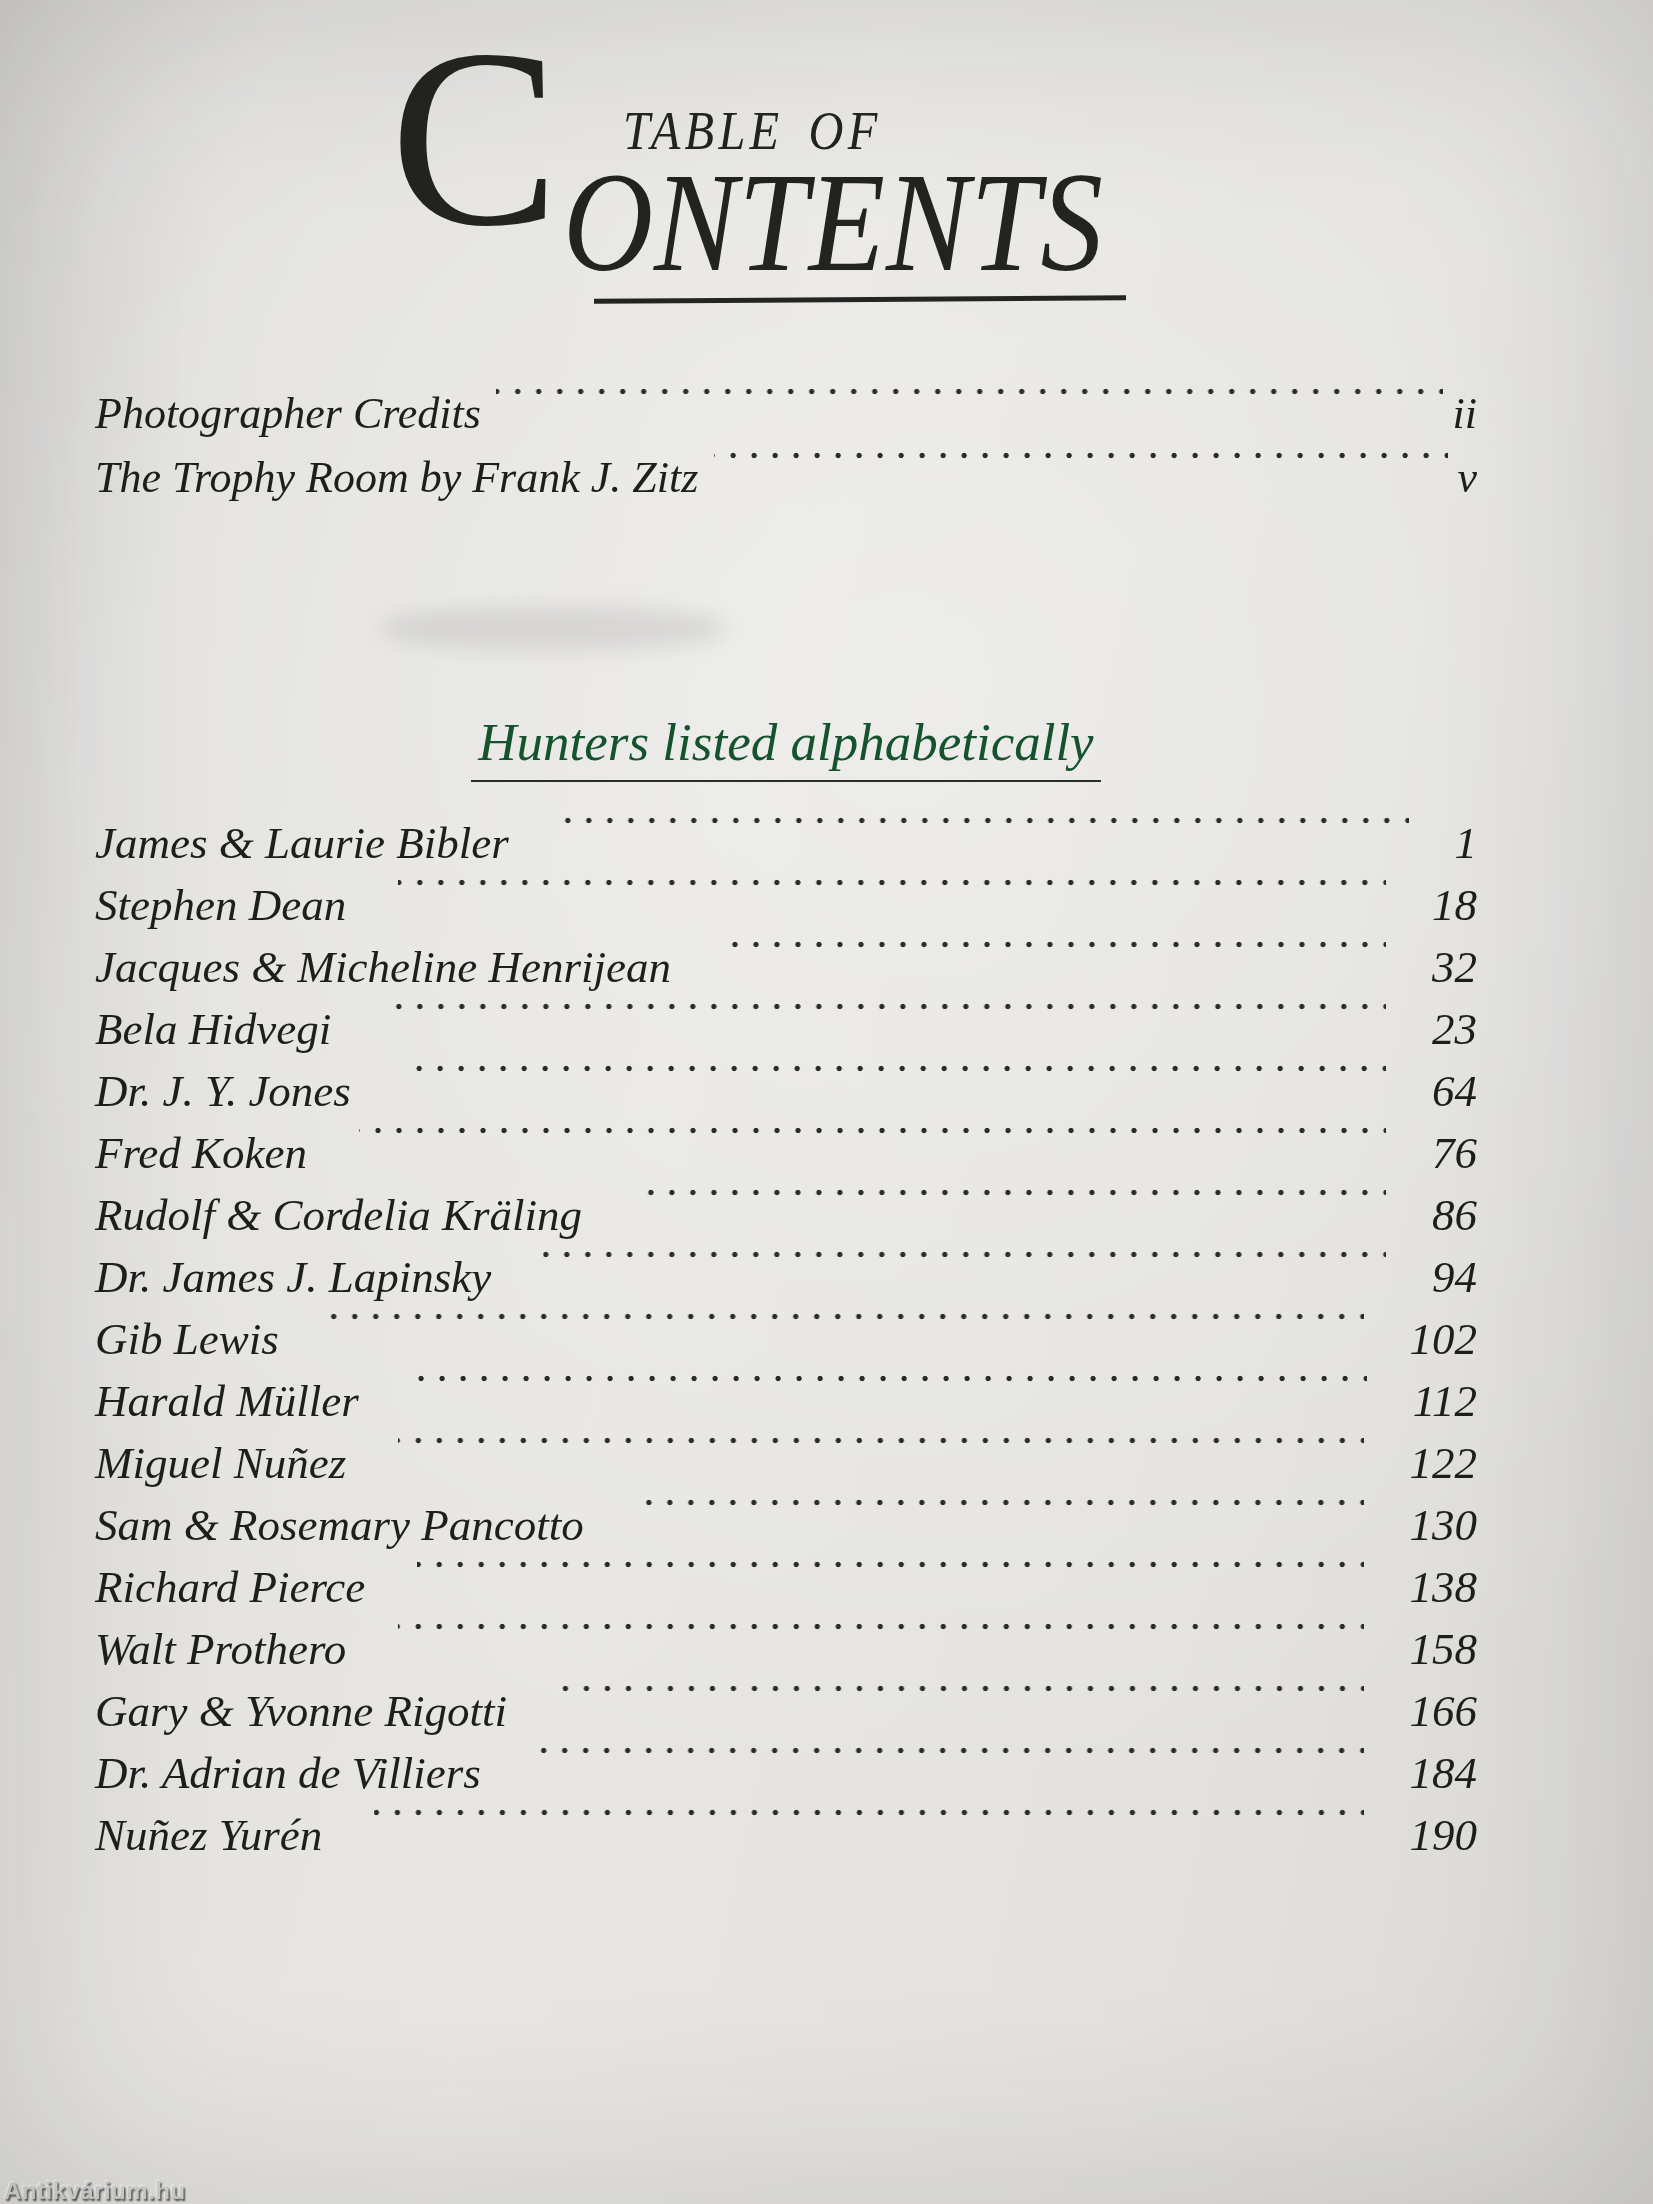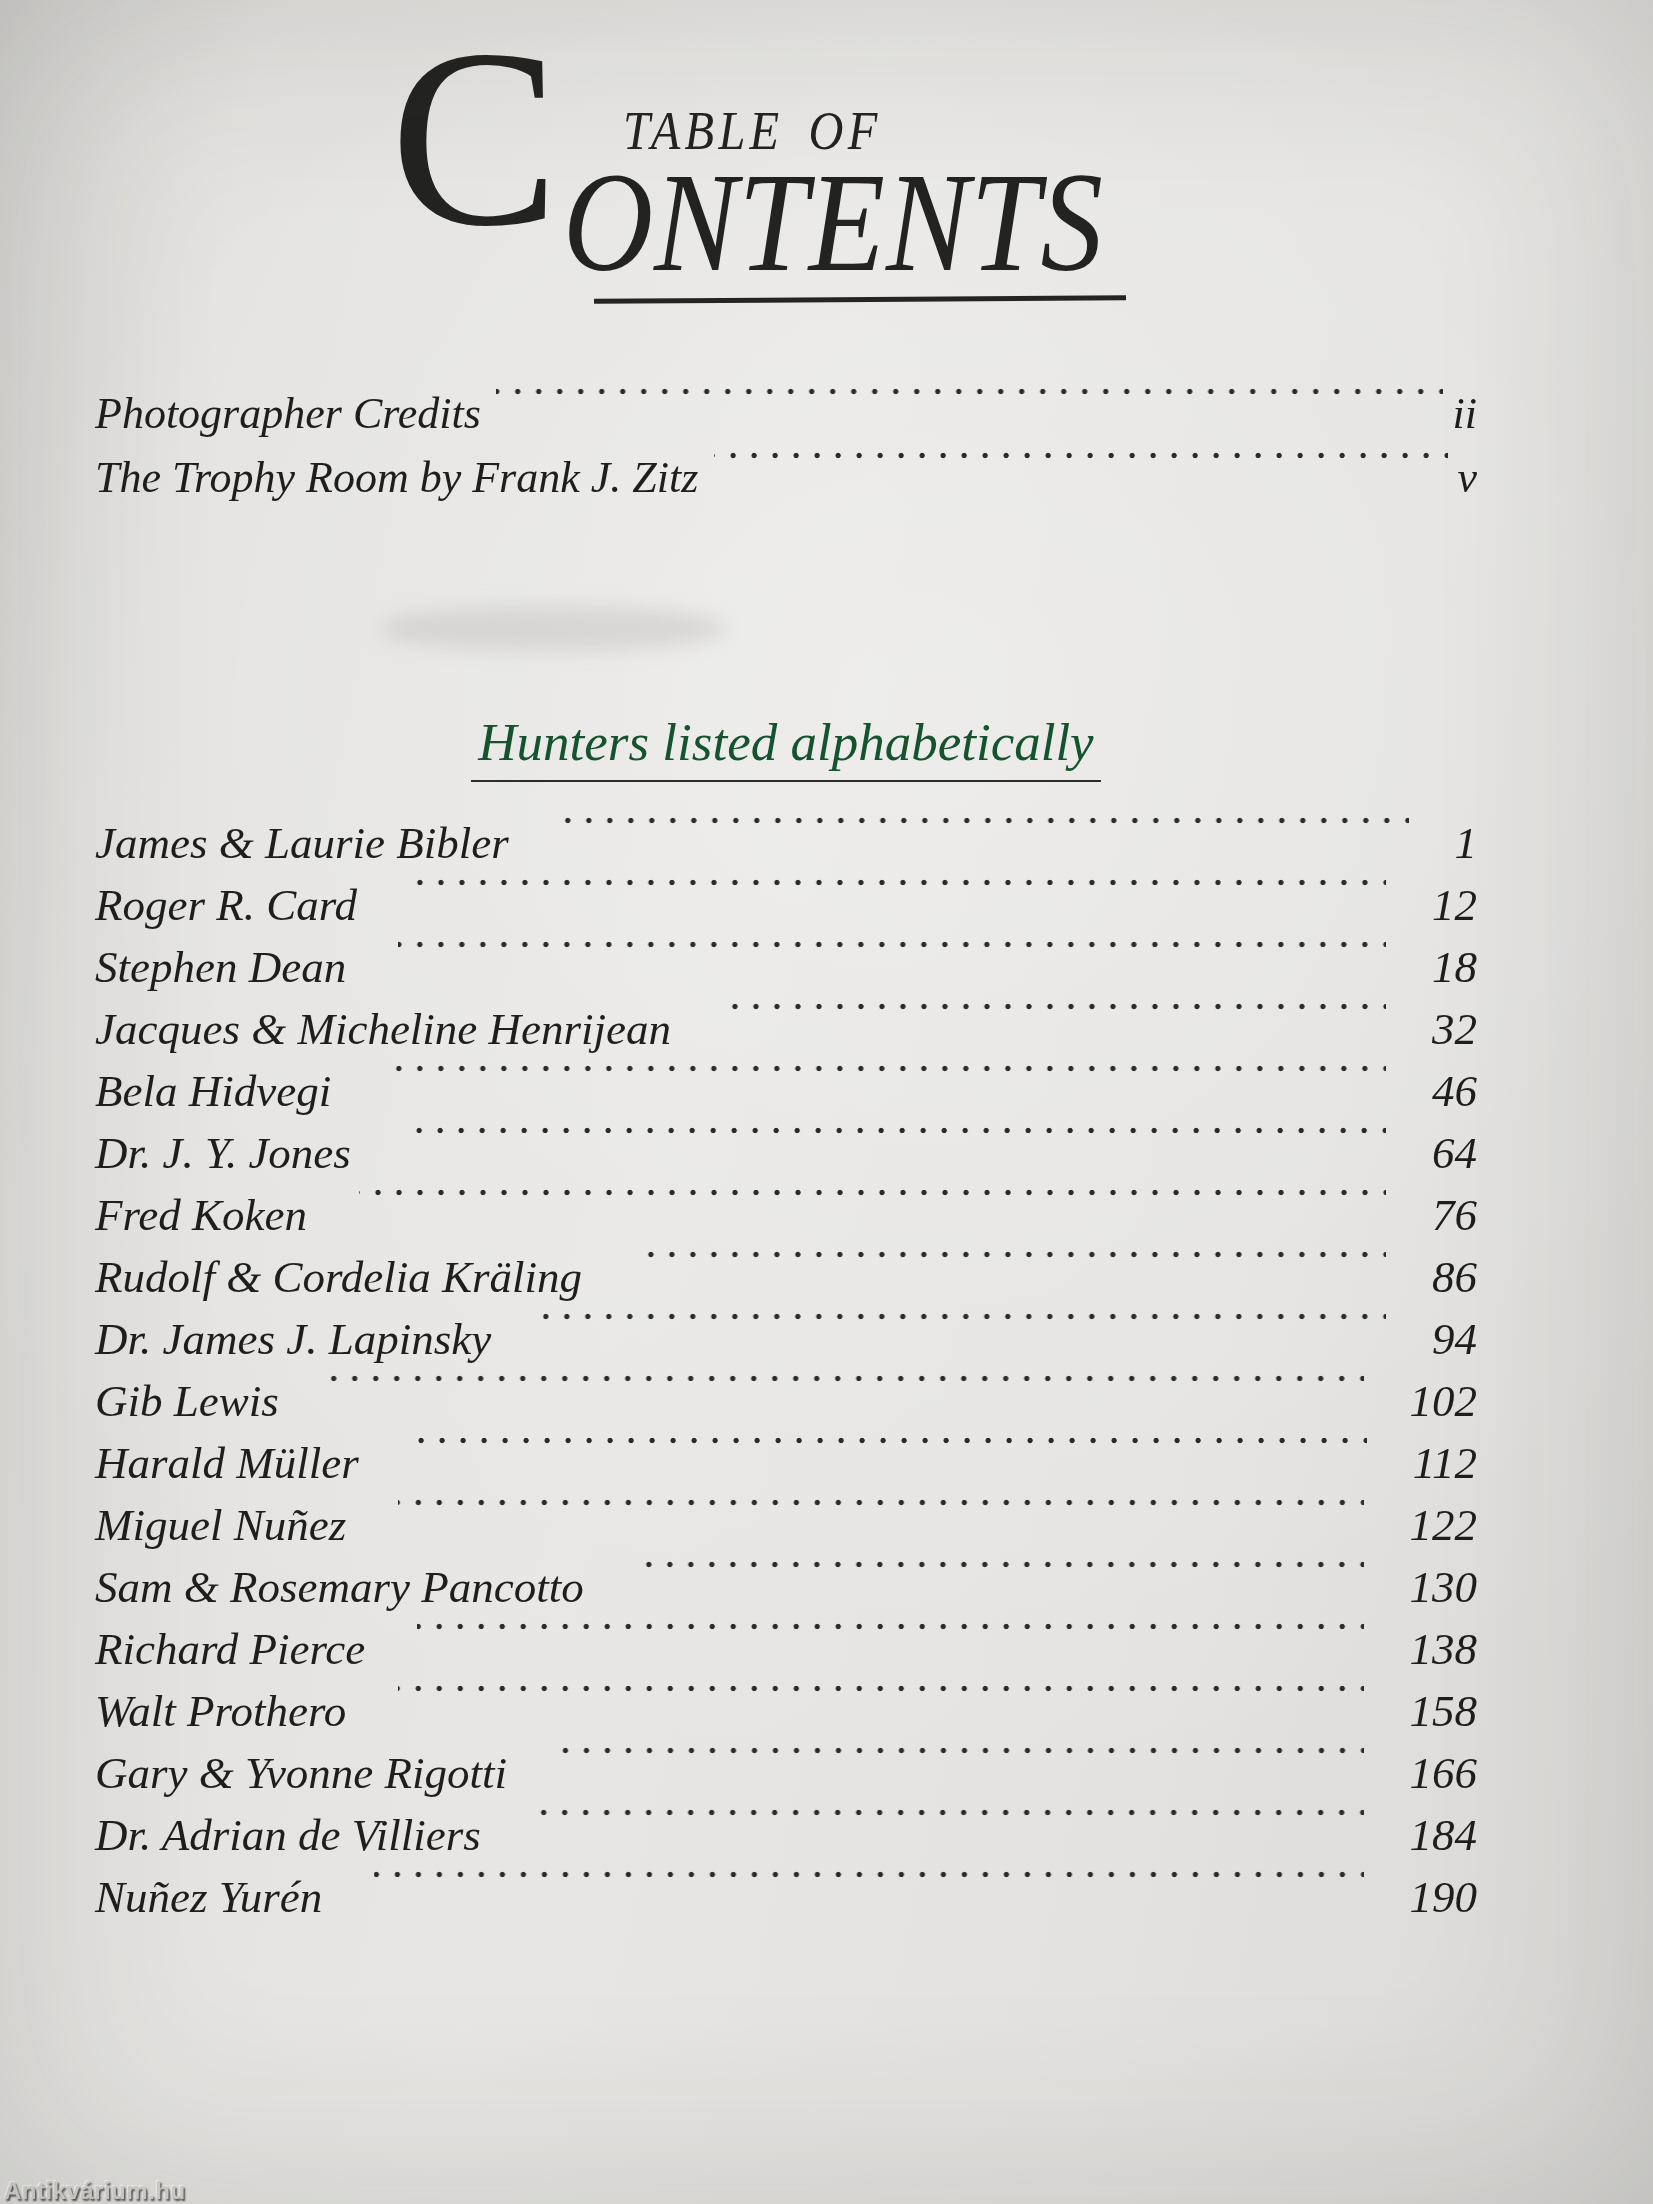--- a/index.html
+++ b/index.html
@@ -121,38 +121,33 @@
   <span>Hunters listed alphabetically</span>
 </div>
 
 <div id="entries-list" class="toc-list entries">
     <div class="toc-row">
       <span class="toc-label">James &amp; Laurie Bibler</span>
       <span class="toc-leader"></span>
       <span class="toc-page">1</span>
     </div>
     <div class="toc-row">
-      <span class="toc-label">Roger R. Card</span>
-      <span class="toc-leader"></span>
-      <span class="toc-page">12</span>
-    </div>
-    <div class="toc-row">
       <span class="toc-label">Stephen Dean</span>
       <span class="toc-leader"></span>
       <span class="toc-page">18</span>
     </div>
     <div class="toc-row">
       <span class="toc-label">Jacques &amp; Micheline Henrijean</span>
       <span class="toc-leader"></span>
       <span class="toc-page">32</span>
     </div>
     <div class="toc-row">
       <span class="toc-label">Bela Hidvegi</span>
       <span class="toc-leader"></span>
-      <span class="toc-page">46</span>
+      <span class="toc-page">23</span>
     </div>
     <div class="toc-row">
       <span class="toc-label">Dr. J. Y. Jones</span>
       <span class="toc-leader"></span>
       <span class="toc-page">64</span>
     </div>
     <div class="toc-row">
       <span class="toc-label">Fred Koken</span>
       <span class="toc-leader"></span>
       <span class="toc-page">76</span>

